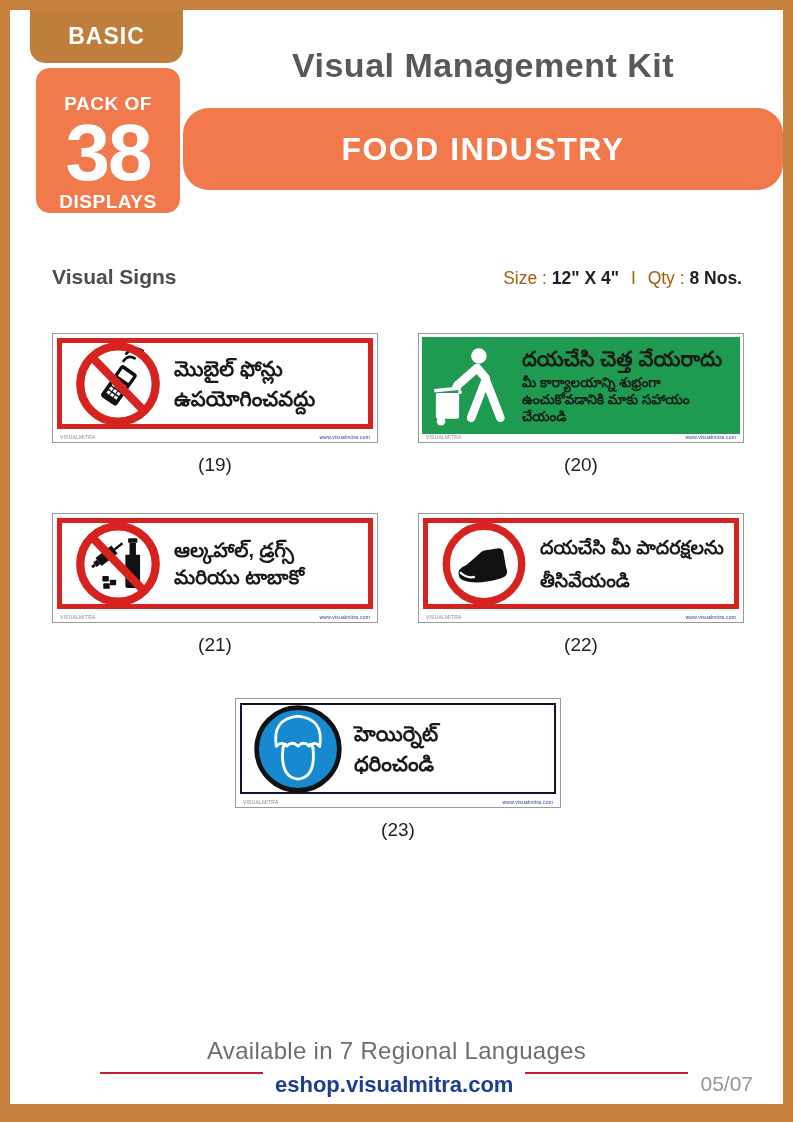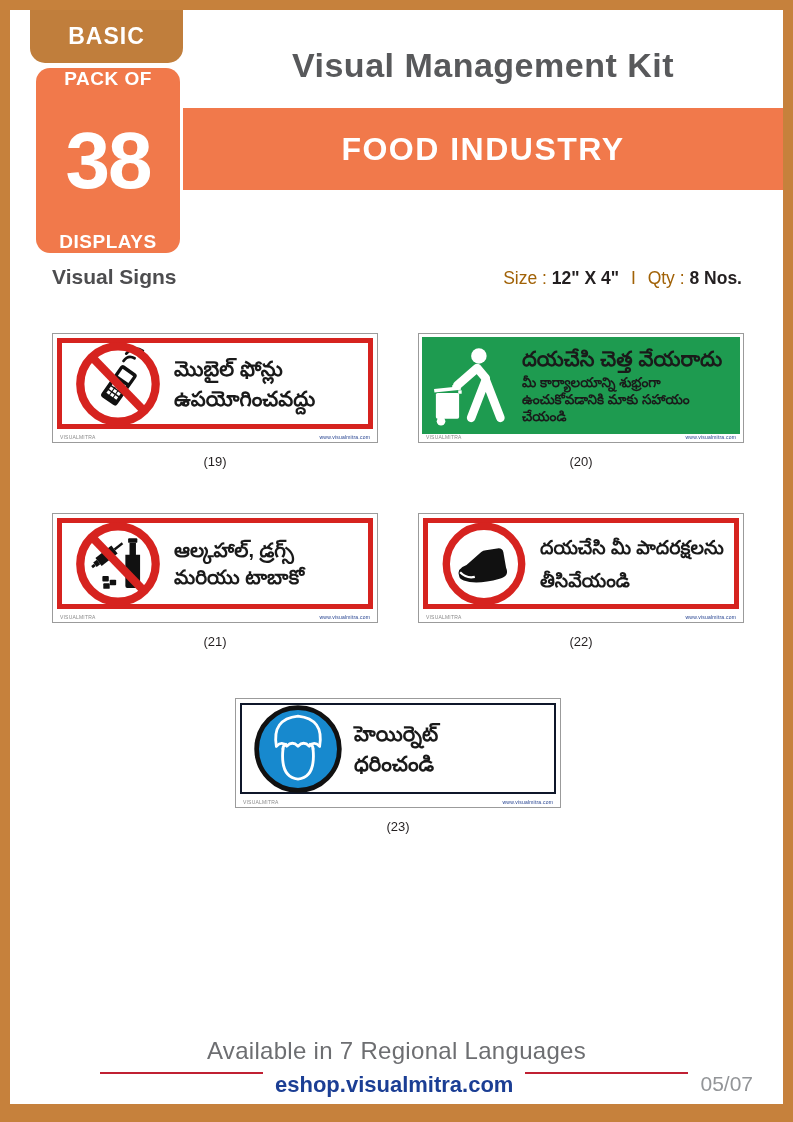--- a/index.html
+++ b/index.html
@@ -14,35 +14,35 @@
     overflow:hidden;
   }
   
   .basic-badge {
     position:absolute; left:20px; top:0; width:153px; height:53px;
     background:#C07E3C; border-radius:0 0 15px 15px;
     display:flex; align-items:center; justify-content:center;
     color:#fff; font-weight:bold; font-size:23px; letter-spacing:1px;
   }
   .pack-badge {
-    position:absolute; left:26px; top:58px; width:144px; height:185px;
+    position:absolute; left:26px; top:58px; width:144px; height:145px;
     background:#F1794B; border-radius:14px;
-    display:flex; flex-direction:column; align-items:center; justify-content:space-between;
+    display:flex; flex-direction:column; align-items:center; justify-content:flex-end;
     color:#fff; font-weight:bold; text-align:center;
   }
   .pack-line { font-size:19px; letter-spacing:0.5px; }
   .pack-num  { font-size:80px; line-height:0.95; letter-spacing:-2px; }
   .page-title {
     position:absolute; left:173px; right:0; top:36px;
     text-align:center; color:#58595B; font-weight:bold; font-size:34px; letter-spacing:0.5px;
   }
   .category-banner {
     position:absolute; left:173px; right:0; top:98px; height:82px;
     background:#F1794B; display:flex; align-items:center; justify-content:center;
-    color:#fff; font-weight:bold; font-size:32px; letter-spacing:1.5px;
+    color:#fff; font-weight:bold; font-size:32px; letter-spacing:1.5px;border-radius:26px;
   }
   
   .section-title {
     position:absolute; left:42px; top:255px;
     color:#4D4D4F; font-weight:bold; font-size:21px;
   }
   .spec {
     position:absolute; right:41px; top:258px; font-size:17.5px; white-space:nowrap;
   }
   .spec .g { color:#a16207; }
@@ -72,21 +72,21 @@
   .sign-text.two   { font-size:21px; line-height:30px; }
   .sign-text.three { font-size:20px; line-height:27px; }
   .sign-text.small2{ font-size:19px; line-height:33px; }
   .green-heading { font-size:21px; line-height:26px; margin-bottom:2px; }
   .green-sub     { font-size:13.5px; line-height:17px; }
   .fp { position:absolute; bottom:2px; font-size:5px; line-height:1; letter-spacing:0.2px; }
   .fp.l { left:7px;  color:#8a8a8a; }
   .fp.r { right:7px; color:#23408F; }
   .num {
     position:absolute; width:326px; text-align:center;
-    color:#231F20; font-size:13px;
+    color:#231F20; font-size:19px;
   }
   
   .s19 { left:42px;  top:323px; }
   .s20 { left:408px; top:323px; }
   .s21 { left:42px;  top:503px;padding-left:28px; }
   .s22 { left:408px; top:503px; }
   .s23 { left:225px; top:688px; }
   .n19 { left:42px;  top:444px; }
   .n20 { left:408px; top:444px; }
   .n21 { left:42px;  top:624px; }

